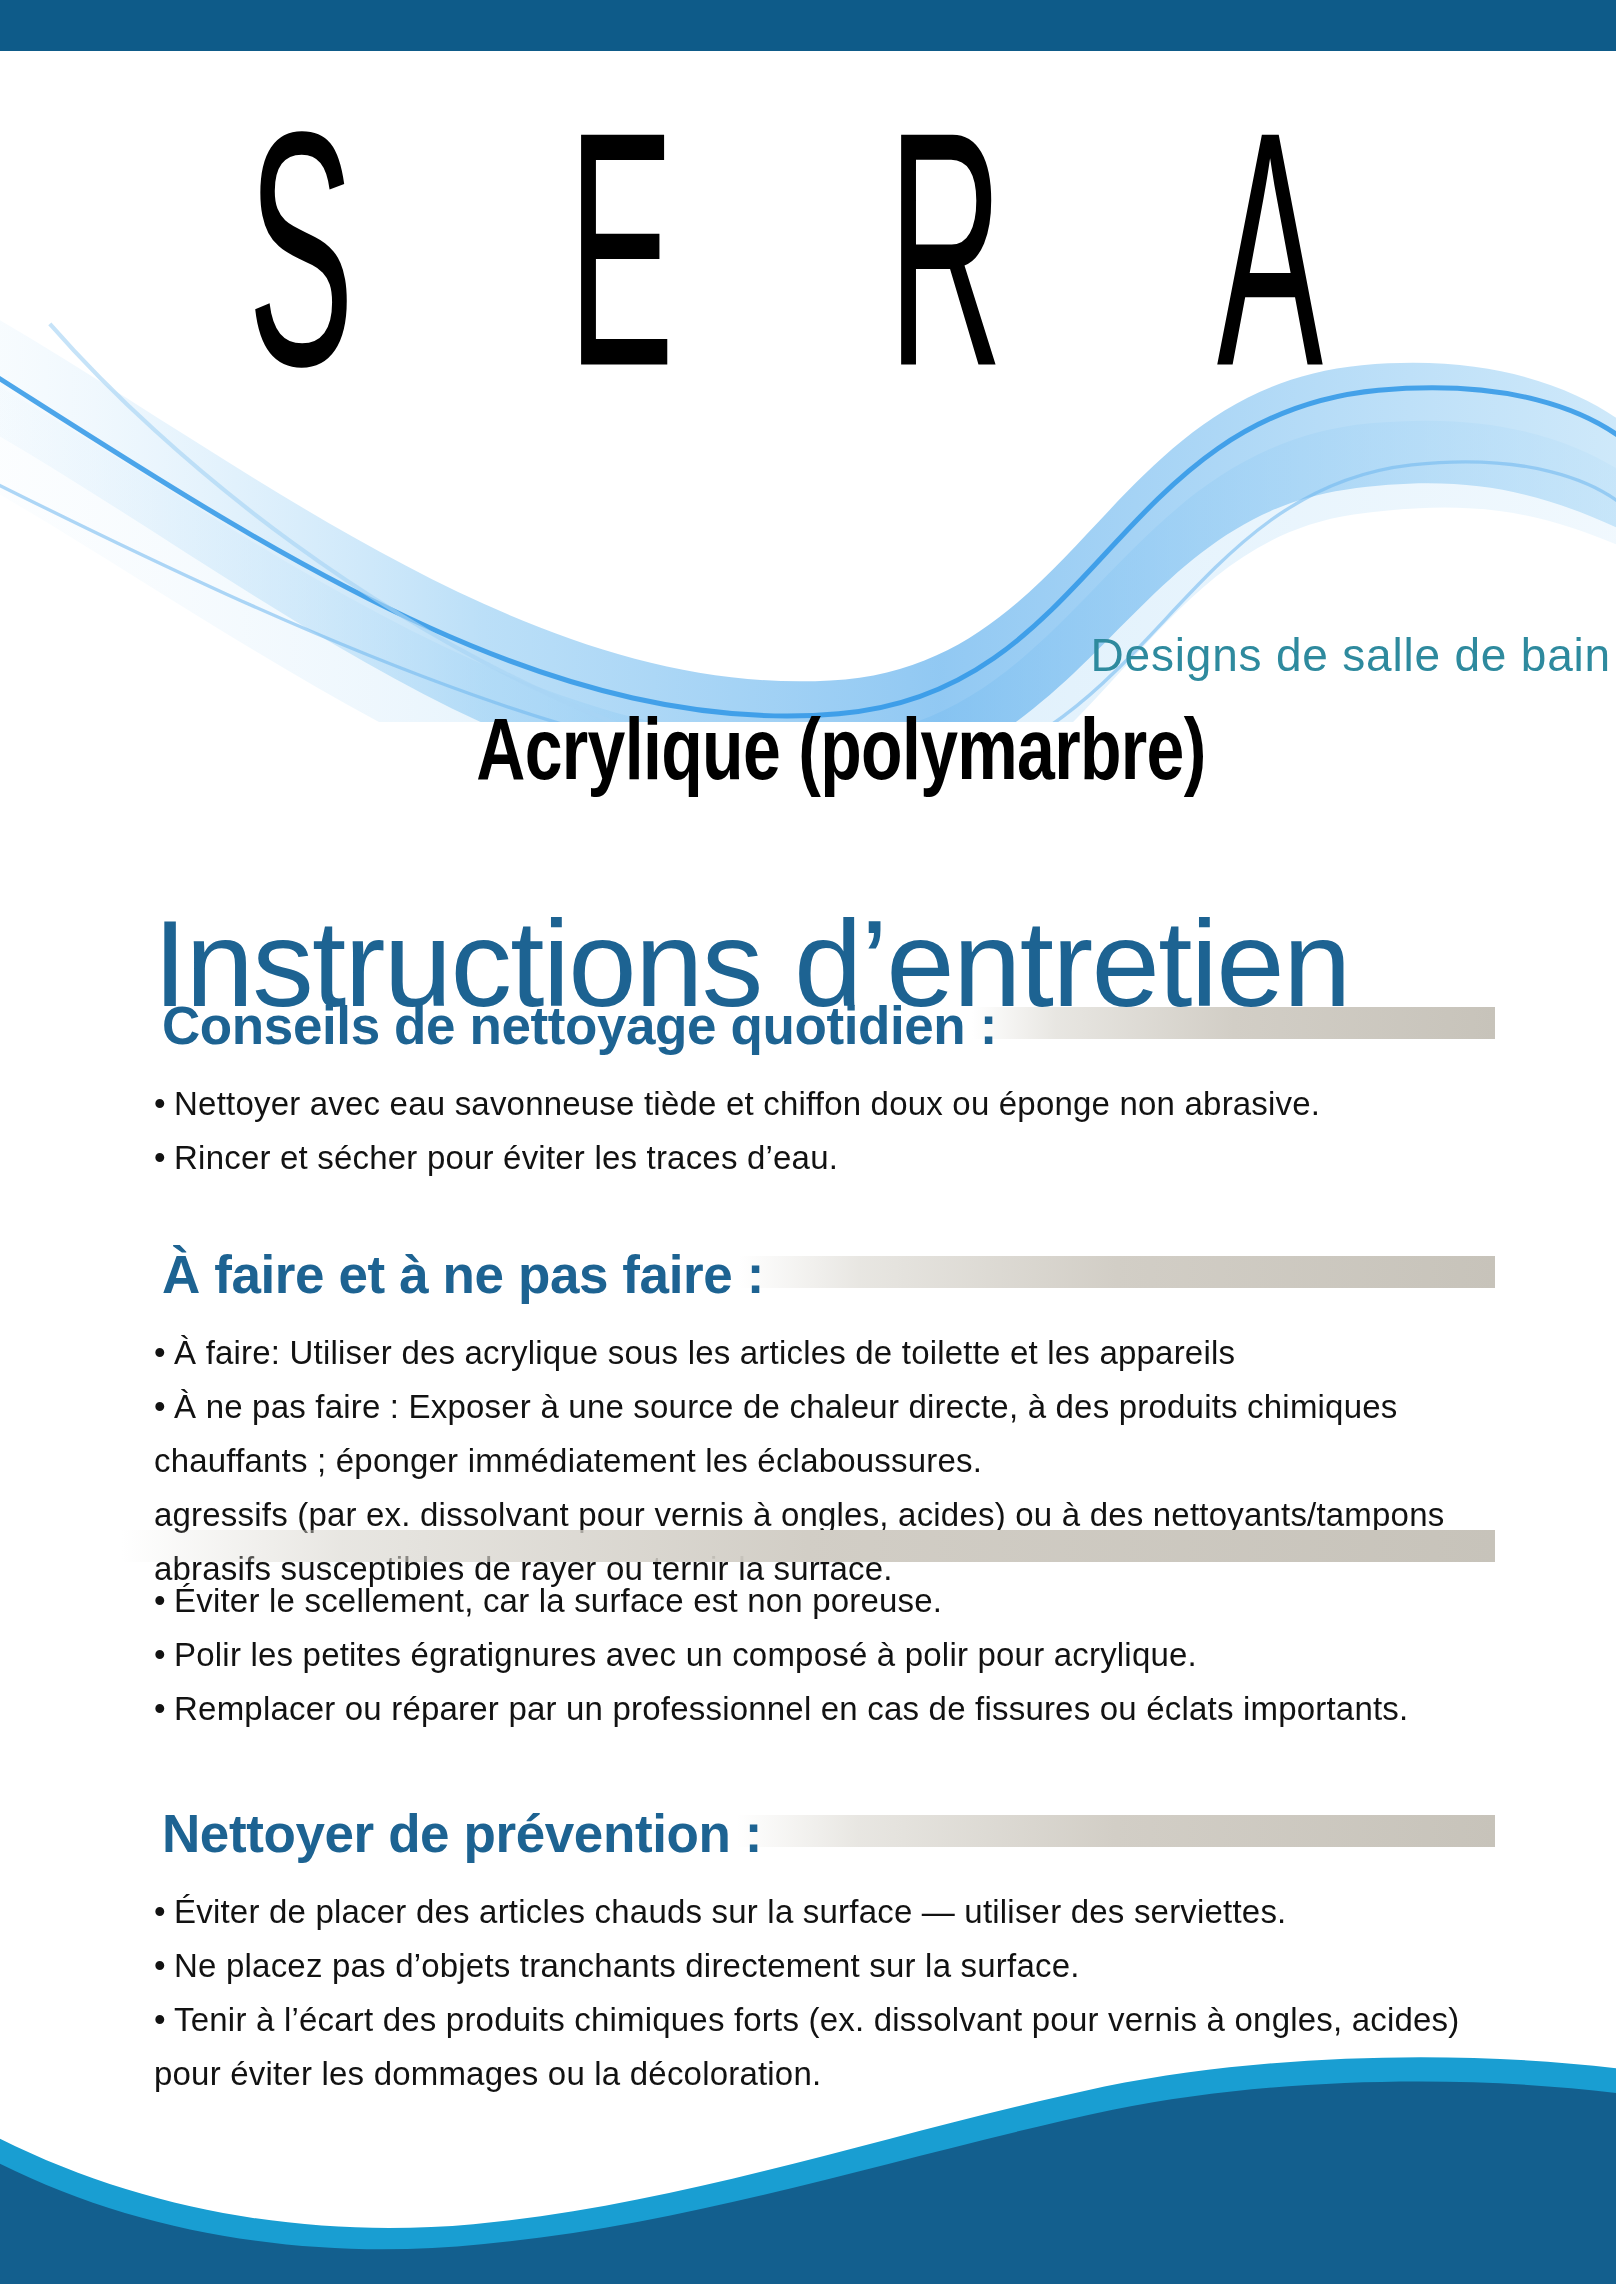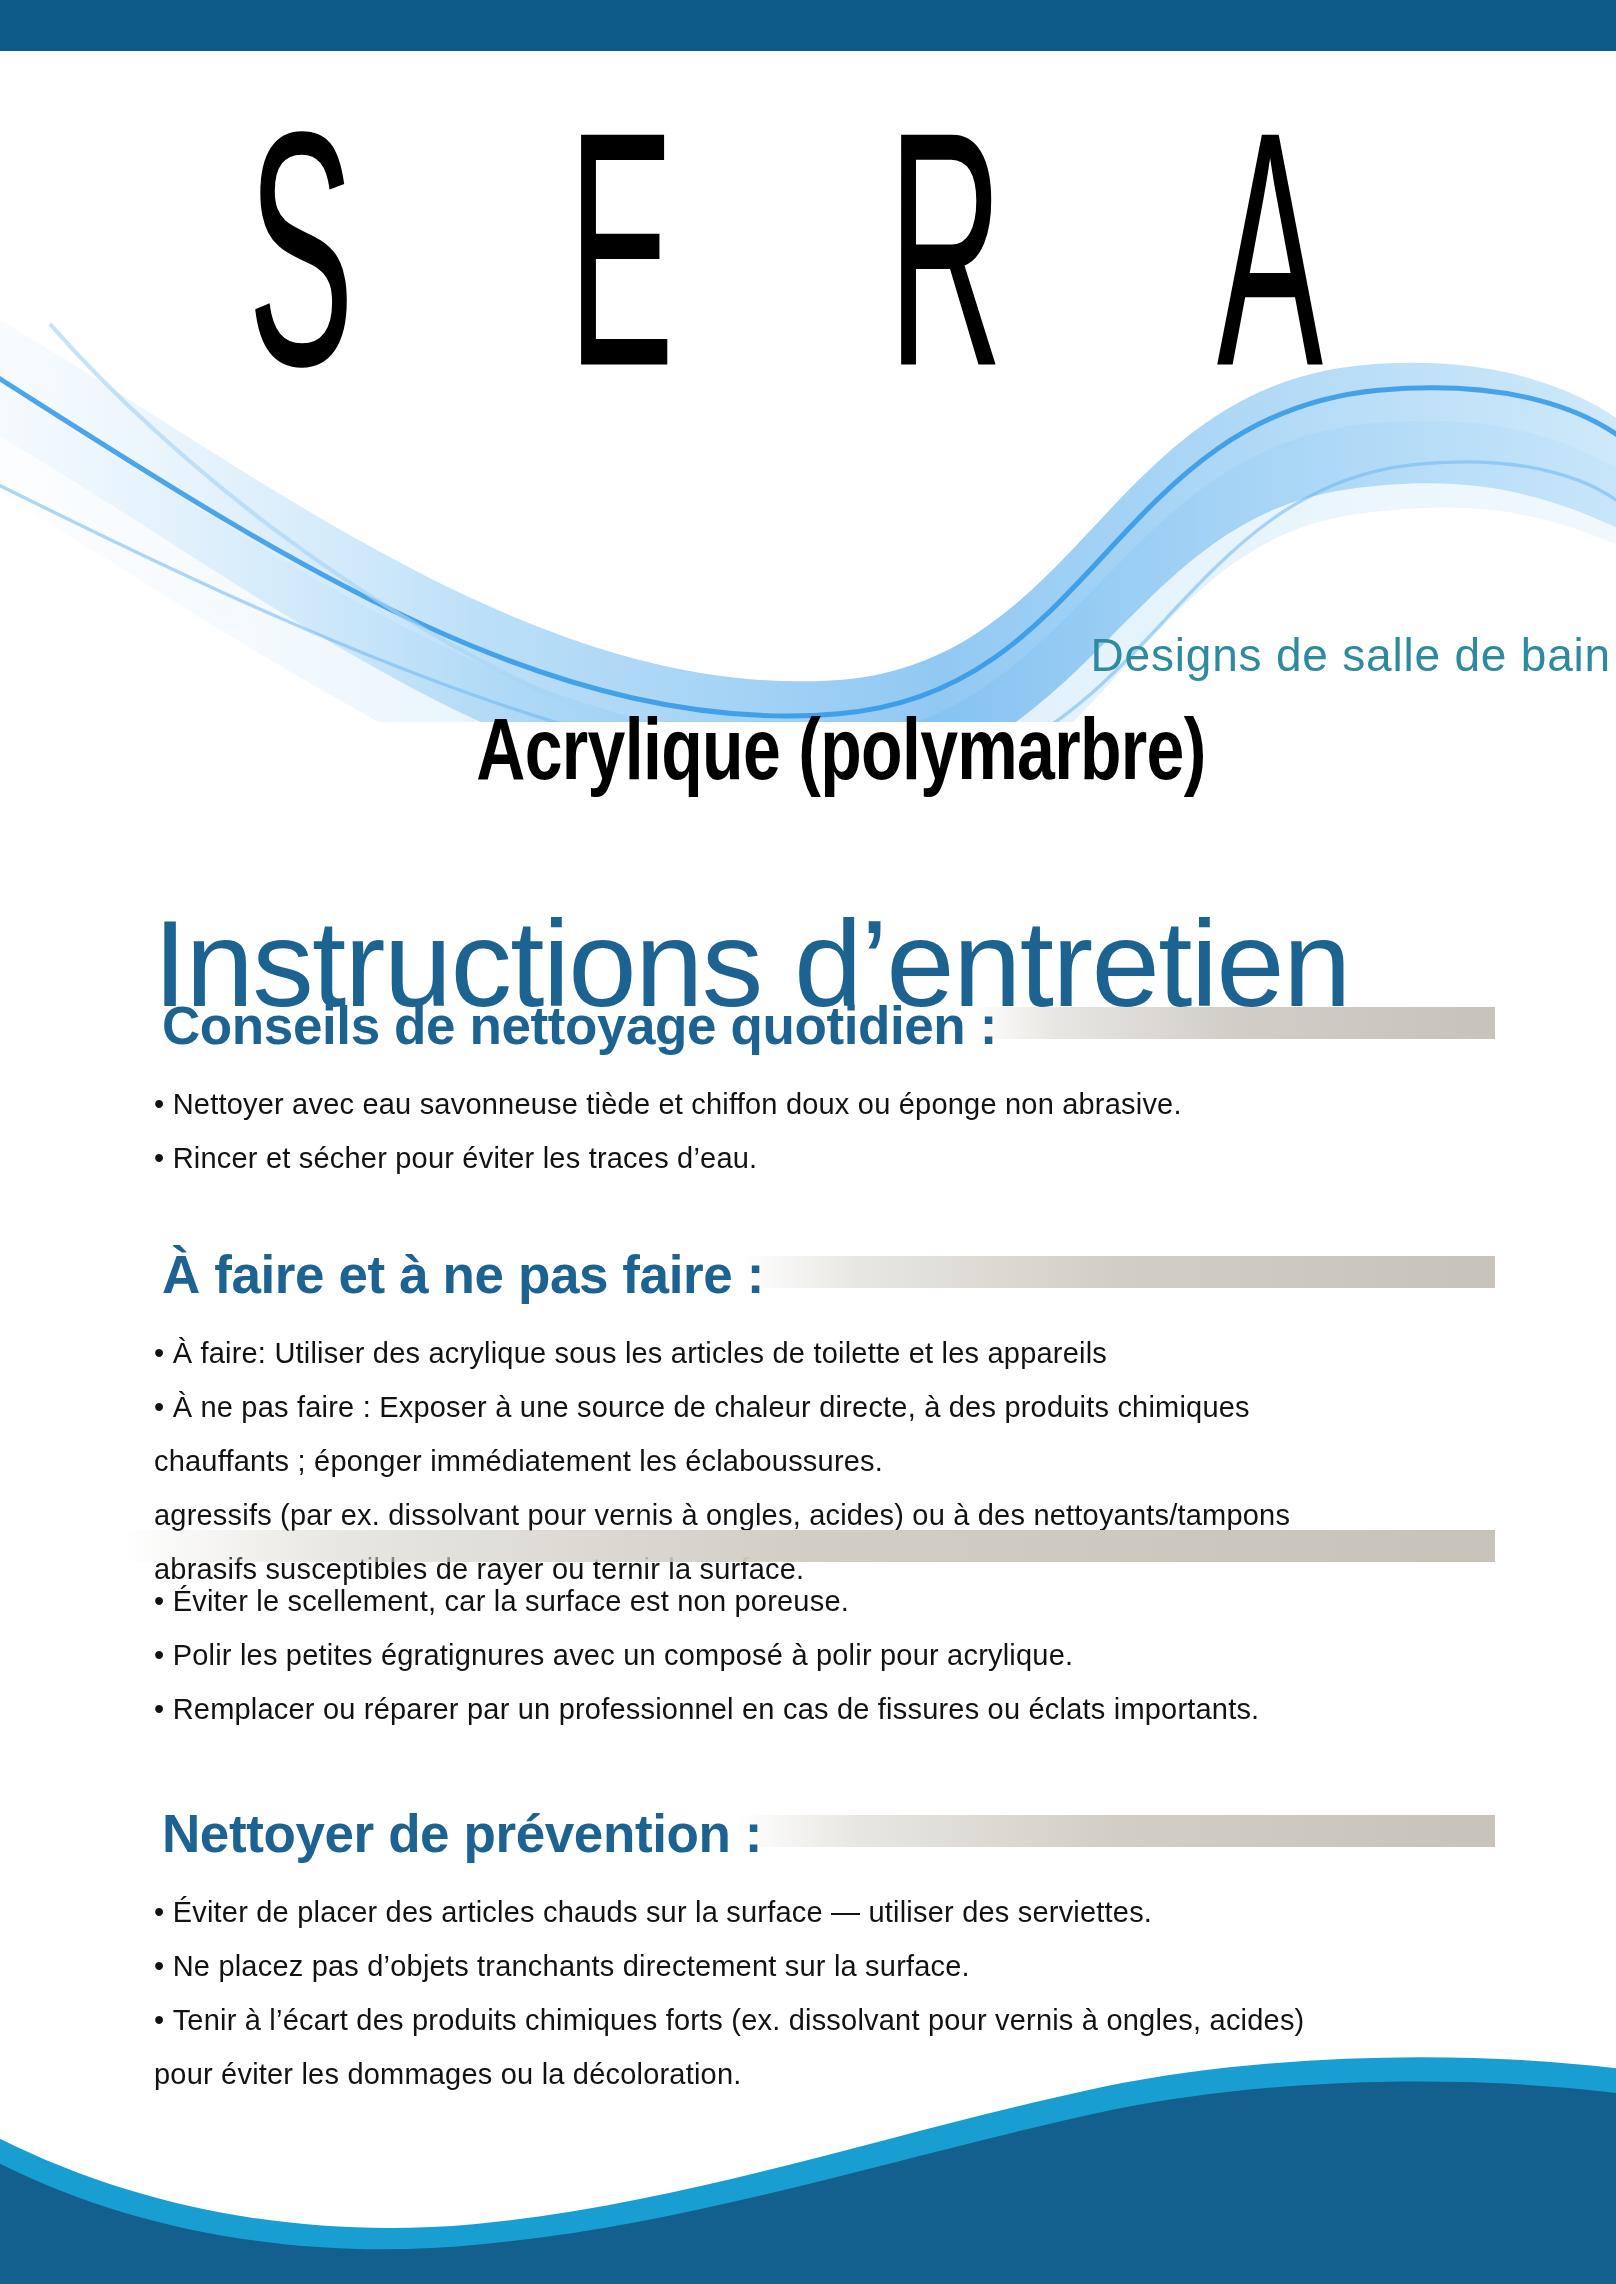--- a/index.html
+++ b/index.html
@@ -34,21 +34,21 @@
   .sec-head{display:flex;align-items:center;}
   .sec-title{
     margin:8px;font-size:53px;font-weight:700;color:#1d6392;letter-spacing:-0.4px;
     white-space:nowrap;position:relative;z-index:1;line-height:1.15;
   }
   .sec-bar{
     flex:1;height:32px;margin-left:-33px;margin-top:-6.6px;z-index:0;
     background:linear-gradient(90deg, rgba(255,255,255,0) 0%, rgba(213,210,202,0.55) 16%, #d2cec6 50%, #c7c3ba 100%);
   }
   .sec-body{margin-top:11.6px;}
-  .line{font-size:29px;line-height:54px;color:#121212;white-space:nowrap;letter-spacing:0.2px;}
+  .line{font-size:33px;line-height:54px;color:#121212;white-space:nowrap;letter-spacing:0.2px;}
   .dot{margin-right:8.3px;}
   .bottom-wave{position:absolute;left:0;top:2035px;width:1616px;height:249px;z-index:2;}
 </style>
 </head>
 <body>
 
 <div class="topbar"></div>
 
 <div class="logo">SERA</div>
 

